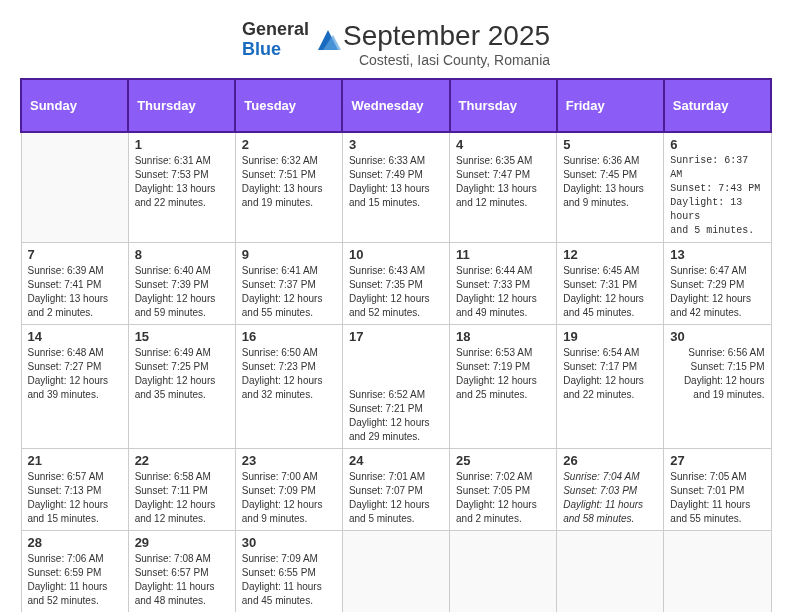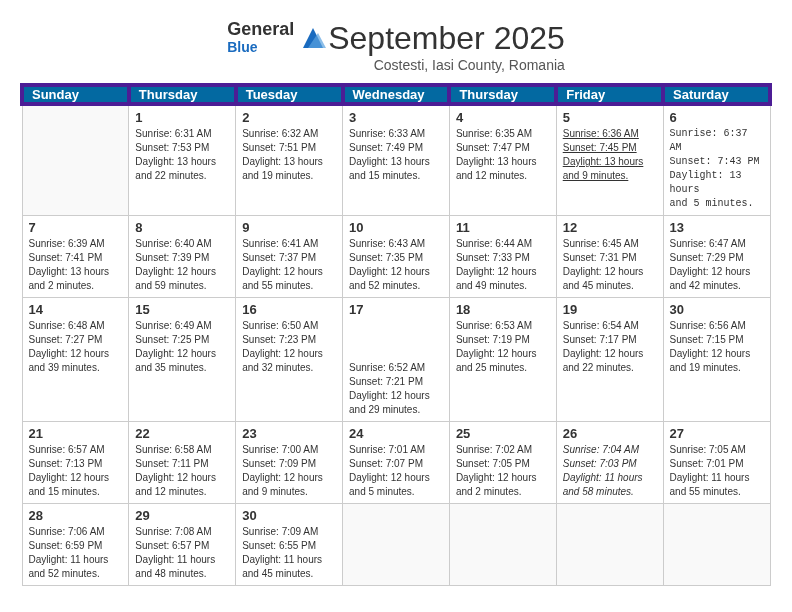--- a/index.html
+++ b/index.html
@@ -24,54 +24,54 @@
       display: flex;
       flex-direction: column;
       line-height: 1.1;
     }
     .logo-general {
       font-size: 18px;
       font-weight: bold;
       color: #333;
     }
     .logo-blue {
-      font-size: 14px;
+      font-size: 18px;
       font-weight: bold;
       color: #1a6bbf;
     }
     .logo-icon {
       width: 30px;
       height: 30px;
       margin-left: 4px;
     }
     .title-block {
       text-align: right;
     }
     .month-title {
-      font-size: 32px;
+      font-size: 28px;
       font-weight: normal;
       color: #333;
     }
     .location {
       font-size: 14px;
       color: #555;
     }
     .calendar {
       width: 100%;
       border-collapse: collapse;
       border: 1px solid #ccc;
     }
     .calendar th {
-      background: #0369a1;
+      background: #8b5cf6;
       color: #fff;
       text-align: left;
-      padding: 0 8px;
+      padding: 18px 8px;
       font-size: 13px;
       font-weight: bold;
-      border: 4px solid #4c1d95;
+      border: 2px solid #4c1d95;
     }
     .calendar td {
       border: 1px solid #ccc;
       vertical-align: top;
       padding: 4px 6px;
       width: calc(100% / 7);
       min-height: 80px;
       font-size: 10.5px;
       color: #333;
     }
@@ -150,21 +150,21 @@
         </td>
         <td>
           <div class="day-number">4</div>
           <div class="day-info" style="white-space: pre-line;">Sunrise: 6:35 AM
 Sunset: 7:47 PM
 Daylight: 13 hours
 and 12 minutes.</div>
         </td>
         <td>
           <div class="day-number">5</div>
-          <div class="day-info" style="white-space: pre-line; text-decoration: underline;">Sunrise: 6:36 AM
+          <div class="day-info" style="white-space: pre-line;">Sunrise: 6:36 AM
 Sunset: 7:45 PM
 Daylight: 13 hours
 and 9 minutes.</div>
         </td>
         <td>
           <div class="day-number">6</div>
           <div class="day-info" style="white-space: pre-line; font-family: Liberation Mono, monospace;">Sunrise: 6:37 AM
 Sunset: 7:43 PM
 Daylight: 13 hours
 and 5 minutes.</div>
@@ -259,21 +259,21 @@
         </td>
         <td>
           <div class="day-number">19</div>
           <div class="day-info" style="white-space: pre-line;">Sunrise: 6:54 AM
 Sunset: 7:17 PM
 Daylight: 12 hours
 and 22 minutes.</div>
         </td>
         <td>
           <div class="day-number">30</div>
-          <div class="day-info" style="white-space: pre-line;">Sunrise: 6:56 AM
+          <div class="day-info" style="white-space: pre-line; text-align: right;">Sunrise: 6:56 AM
 Sunset: 7:15 PM
 Daylight: 12 hours
 and 19 minutes.</div>
         </td>
       </tr>
       <tr>
         <td>
           <div class="day-number">21</div>
           <div class="day-info" style="white-space: pre-line;">Sunrise: 6:57 AM
 Sunset: 7:13 PM

